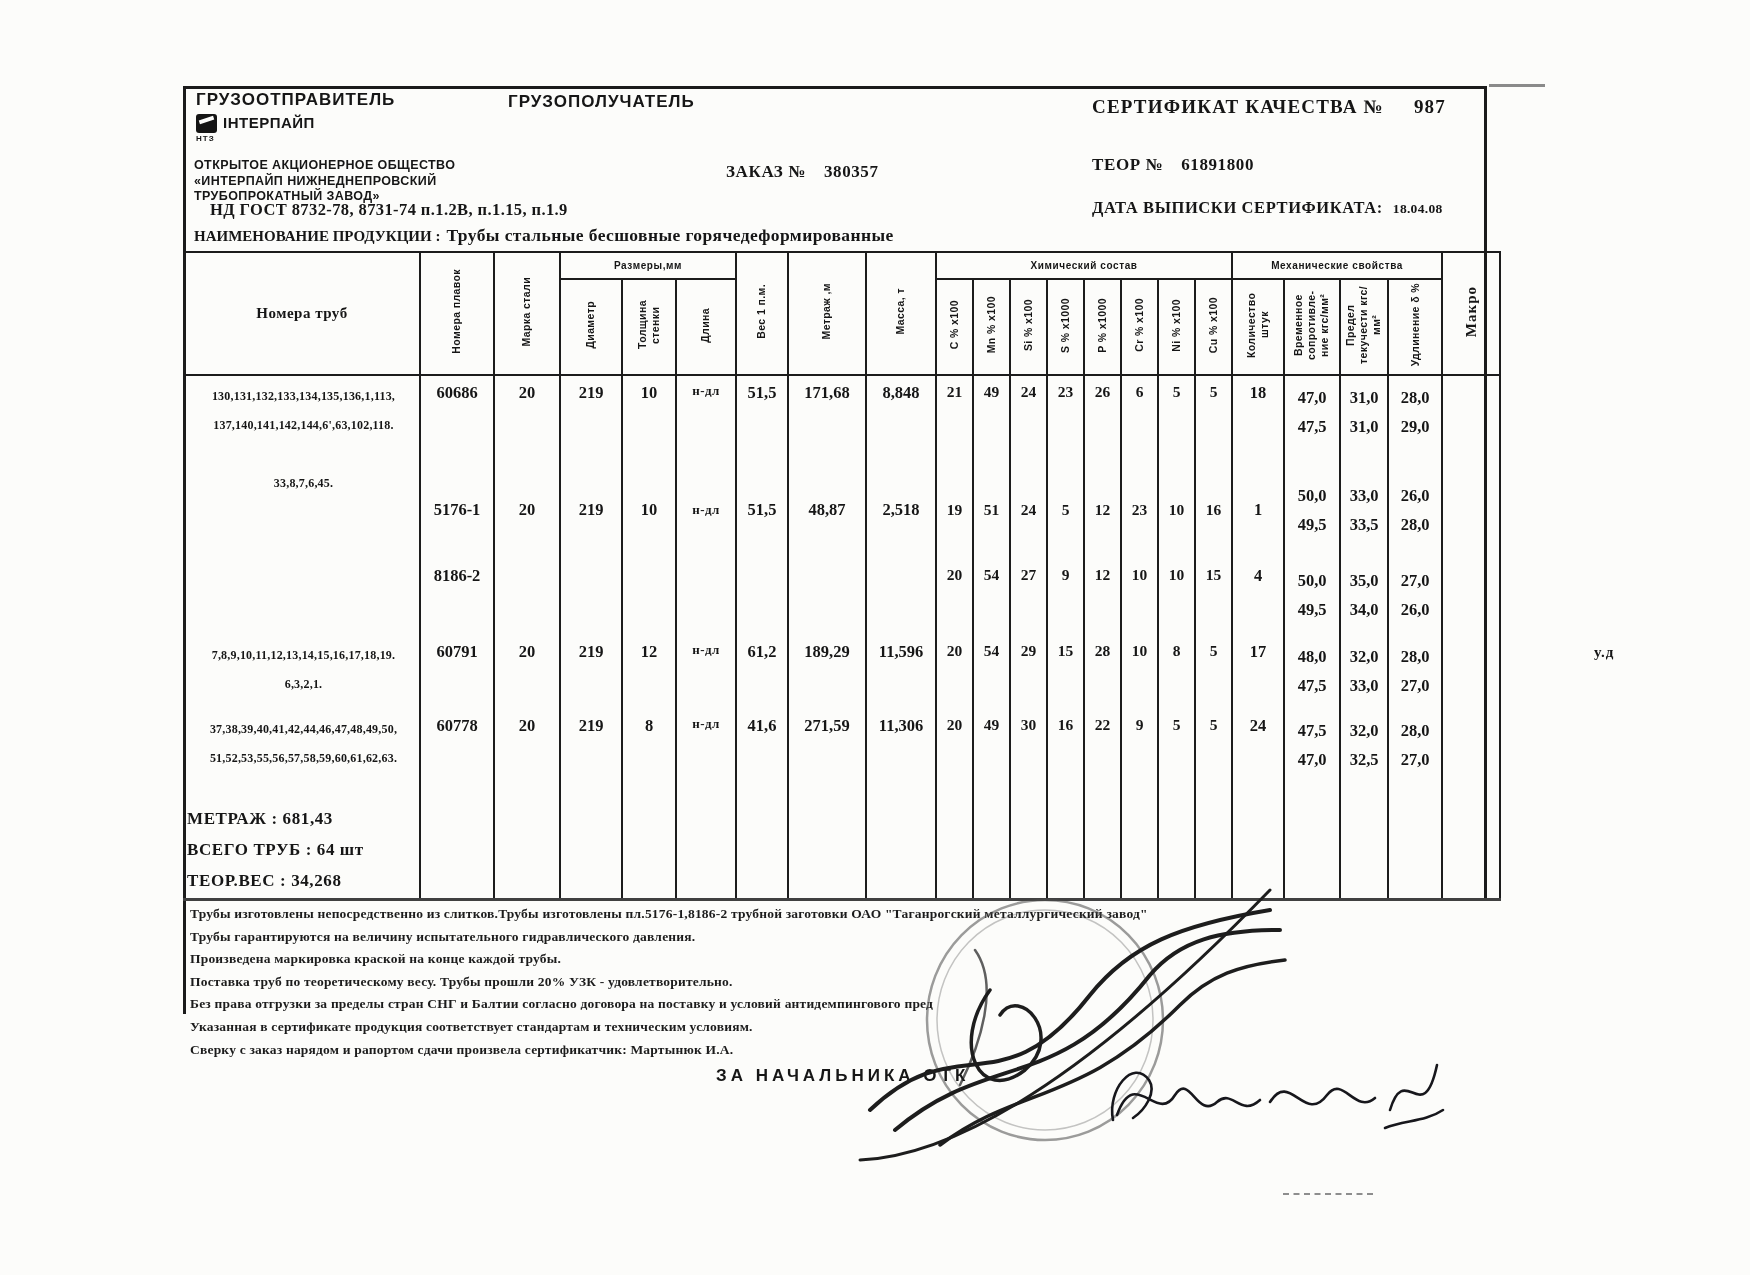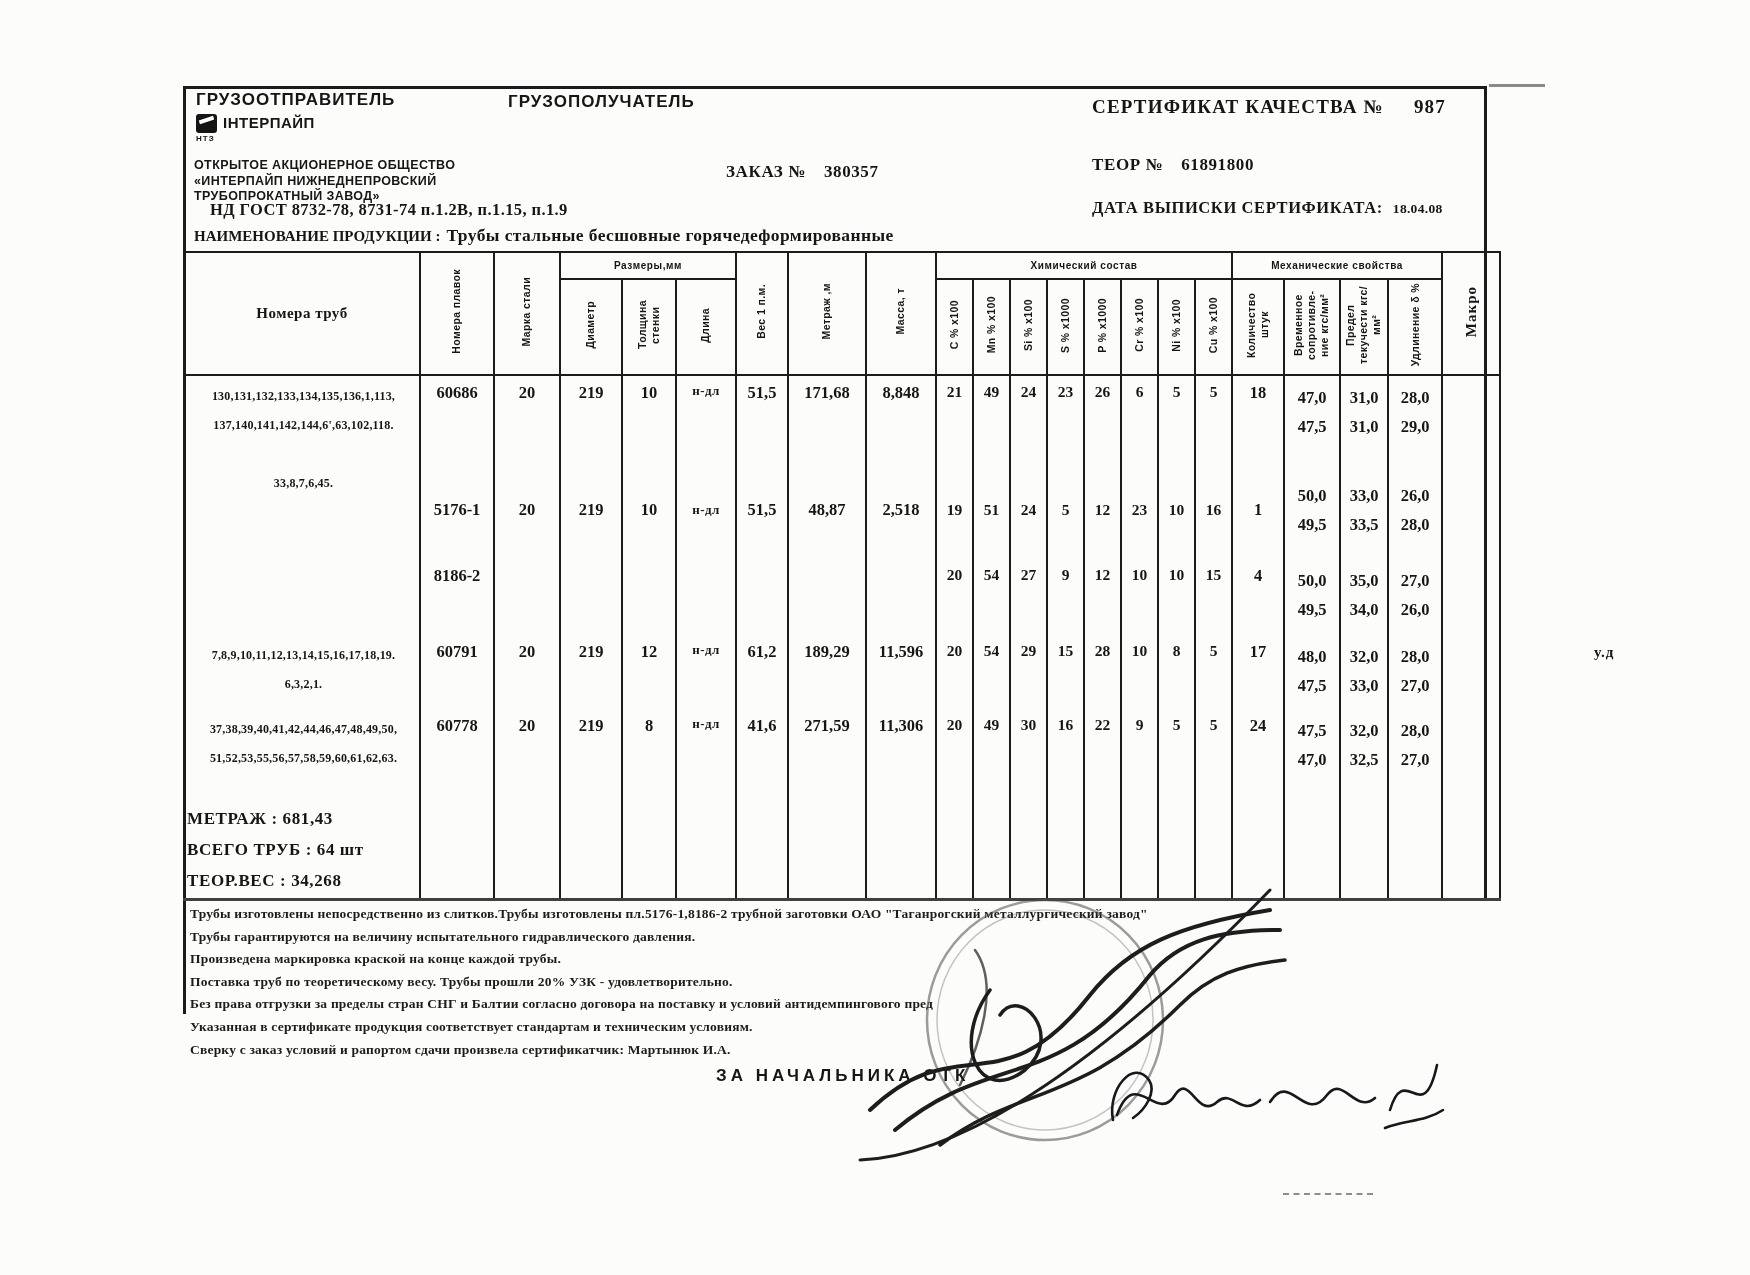--- a/index.html
+++ b/index.html
@@ -390,21 +390,21 @@
 
   <div class="macro-mark">у.д</div>
 
   <div class="notes">
     <div class="note-line">Трубы изготовлены непосредственно из слитков.Трубы изготовлены  пл.5176-1,8186-2 трубной заготовки ОАО "Таганрогский металлургический завод"</div>
     <div class="note-line">Трубы гарантируются на величину испытательного гидравлического давления.</div>
     <div class="note-line">Произведена  маркировка краской на конце каждой трубы.</div>
     <div class="note-line">Поставка труб по теоретическому весу. Трубы прошли 20% УЗК - удовлетворительно.</div>
     <div class="note-line">Без права отгрузки за пределы стран СНГ и Балтии согласно договора на поставку и условий антидемпингового пред</div>
     <div class="note-line">Указанная в сертификате продукция соответствует стандартам и техническим условиям.</div>
-    <div class="note-line">Сверку с заказ условий и рапортом сдачи произвела сертификатчик: Мартынюк И.А.</div>
+    <div class="note-line">Сверку с заказ нарядом и рапортом сдачи произвела сертификатчик: Мартынюк И.А.</div>
   </div>
 
   <div class="approver">ЗА  НАЧАЛЬНИКА  ОТК</div>
 
   <svg style="left:850px;top:855px;" width="440" height="330" viewBox="0 0 440 330">
     <ellipse cx="195" cy="165" rx="118" ry="120" fill="none" stroke="#4a4a4a" stroke-width="2.5" opacity="0.55"></ellipse>
     <ellipse cx="195" cy="165" rx="108" ry="110" fill="none" stroke="#5a5a5a" stroke-width="1.5" opacity="0.35"></ellipse>
     <g fill="none" stroke="#1d1d1d" stroke-linecap="round">
       <path d="M20 255 C 110 170, 150 255, 240 140 C 280 90, 330 70, 420 55" stroke-width="4"></path>
       <path d="M45 275 C 140 195, 205 240, 300 120 C 330 85, 370 75, 430 75" stroke-width="4"></path>

